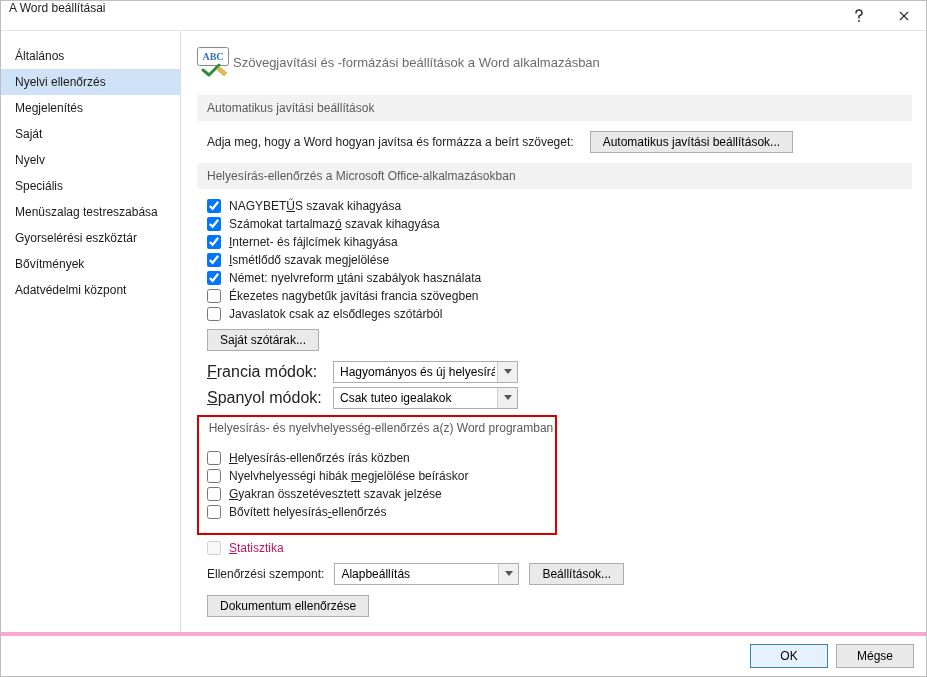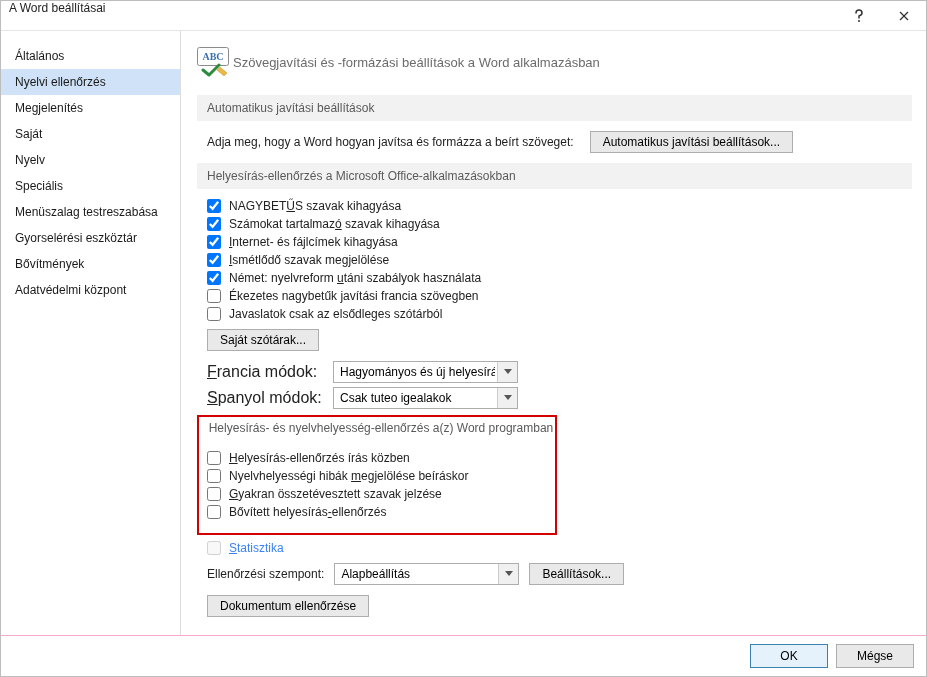--- a/index.html
+++ b/index.html
@@ -15,30 +15,30 @@
   .content { flex: 1; padding: 10px 14px 10px 16px; overflow: auto; }
   .header-row { display: flex; align-items: center; gap: 4px; padding: 6px 0 12px 0; }
   .abc-icon { width: 32px; height: 30px; }
   .header-text { color: #6b6b6b; font-size: 13px; }
   .sect-title { background: #f2f2f2; color: #5a5a5a; font-size: 12px; padding: 6px 10px; margin-top: 6px; margin-bottom: 10px; }
   .indent { padding-left: 10px; }
   .row { display: flex; align-items: center; gap: 16px; margin: 4px 0 10px 0; flex-wrap: wrap; }
   .chk-row { display: flex; align-items: center; gap: 8px; margin: 4px 0; }
   .chk { width: 14px; height: 14px; flex: 0 0 14px; }
   .chk-label { font-size: 12px; }
-  .chk-label.disabled { color: #3b82f6; }
+  .chk-label.disabled { color: #be185d; }
   .ul { text-decoration: underline; }
   .btn-std { border: 1px solid #adadad; background: #e9e9e9; padding: 3px 12px; font-size: 12px; font-family: Liberation Sans, sans-serif; }
   .select-wrap { position: relative; display: inline-flex; align-items: center; }
   .select { border: 1px solid #adadad; height: 22px; font-size: 12px; padding: 0 22px 0 6px; background: #fff; font-family: inherit; appearance: none; -webkit-appearance: none; min-width: 180px; }
   .select-arrow { position: absolute; right: 1px; top: 1px; bottom: 1px; width: 20px; border-left: 1px solid #ccc; display: flex; align-items: center; justify-content: center; pointer-events: none; background: #f0f0f0; }
   .lbl { font-size: 16px; min-width: 120px; }
   .redbox { border: 2px solid #d40000; padding: 4px 8px 10px 8px; margin-top: 6px; margin-bottom: 6px; width: 360px; }
   .redbox .sect-title { margin-left: -8px; margin-right: -8px; margin-top: -4px; background: transparent; padding: 4px 0 6px 8px; color: #5a5a5a; font-weight: normal; text-align: center; }
-  .footer { border-top: 1px solid #f9a8d4; padding: 8px 12px; display: flex; justify-content: flex-end; gap: 8px; }
+  .footer { border-top: 4px solid #f9a8d4; padding: 8px 12px; display: flex; justify-content: flex-end; gap: 8px; }
   .footer .btn-std { min-width: 78px; height: 24px; }
   .footer .btn-ok { border: 1px solid #3c7fb1; background: #e5f1fb; }
   svg { display: block; }
 </style>
 </head>
 <body>
 
 <div class="window">
   <div class="titlebar">
     <div class="title">A Word beállításai</div>

